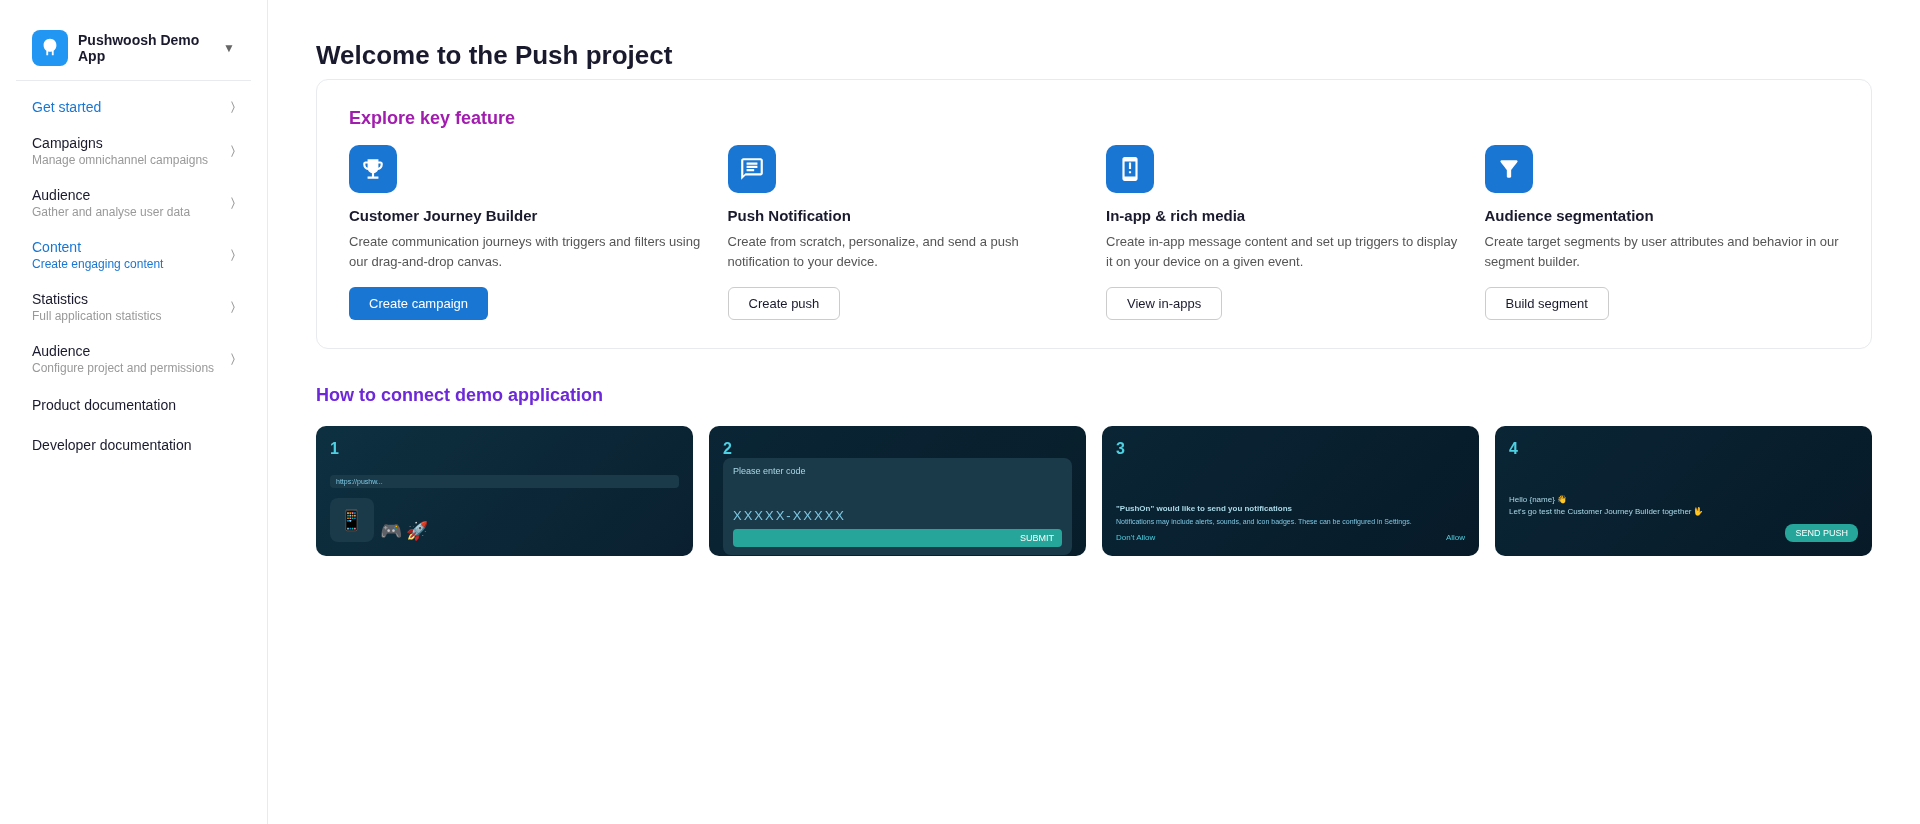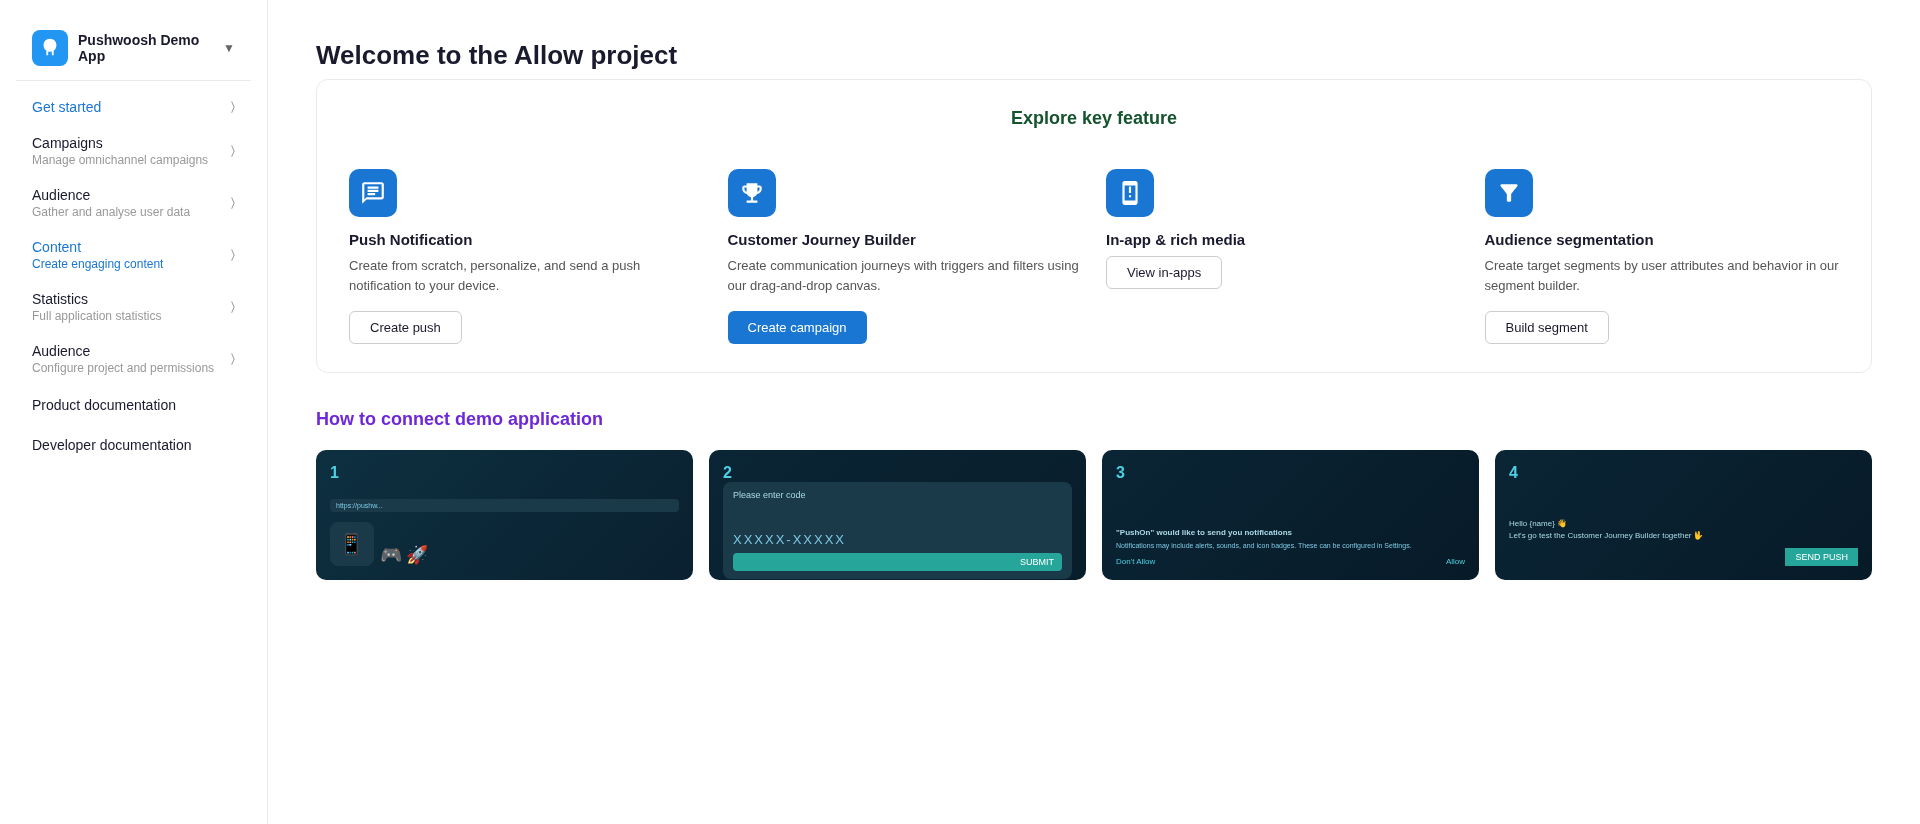--- a/index.html
+++ b/index.html
@@ -126,23 +126,22 @@
     .section-card {
       border: 1px solid #e8eaed;
       border-radius: 12px;
       padding: 28px 32px;
       margin-bottom: 36px;
     }
 
     .section-title {
       font-size: 18px;
       font-weight: 600;
-      color: #14532d;
-      margin-bottom: 40px;
-      text-align: center;
+      color: #a21caf;
+      margin-bottom: 16px;
     }
 
     .features-grid {
       display: grid;
       grid-template-columns: repeat(4, 1fr);
       gap: 24px;
     }
 
     .feature-card {
       display: flex;
@@ -290,21 +289,21 @@
     }
 
     .card-push-text {
       font-size: 8px;
       color: #aad8e6;
       line-height: 1.5;
     }
 
     .card-send-btn {
       background: #26a69a;
-      border-radius: 0;
+      border-radius: 8px;
       padding: 4px 10px;
       font-size: 9px;
       color: white;
       text-align: right;
       align-self: flex-end;
     }
 
     .card-url-bar {
       background: #1a3a4a;
       border-radius: 4px;
@@ -380,58 +379,59 @@
       <span class="nav-chevron">〉</span>
     </div>
 
     <div class="nav-plain">Product documentation</div>
 
     <div class="nav-plain">Developer documentation</div>
   </nav>
 </aside>
 
 <main id="main">
-  <h1 class="page-title">Welcome to the Allow project</h1>
+  <h1 class="page-title">Welcome to the Push project</h1>
 
   <div class="section-card">
     <h2 class="section-title">Explore key feature</h2>
 
     <div class="features-grid">
+
+      <div class="feature-card">
+        <div class="feature-icon">
+          <svg viewBox="0 0 24 24">
+            <path d="M19 5h-2V3H7v2H5c-1.1 0-2 .9-2 2v1c0 2.55 1.92 4.63 4.39 4.94.63 1.5 1.98 2.63 3.61 2.96V19H7v2h10v-2h-4v-3.1c1.63-.33 2.98-1.46 3.61-2.96C19.08 12.63 21 10.55 21 8V7c0-1.1-.9-2-2-2zM5 8V7h2v3.82C5.84 10.4 5 9.3 5 8zm14 0c0 1.3-.84 2.4-2 2.82V7h2v1z"></path>
+          </svg>
+        </div>
+        <div class="feature-title">Customer Journey Builder</div>
+        <div class="feature-desc">Create communication journeys with triggers and filters using our drag-and-drop canvas.</div>
+        <button class="btn-primary">Create campaign</button>
+      </div>
 
       <div class="feature-card">
         <div class="feature-icon">
           <svg viewBox="0 0 24 24">
             <path d="M20 2H4c-1.1 0-2 .9-2 2v18l4-4h14c1.1 0 2-.9 2-2V4c0-1.1-.9-2-2-2zm0 14H6l-2 2V4h16v12z"></path>
             <path d="M7 9h10v2H7zm0-3h10v2H7zm0 6h7v2H7z"></path>
           </svg>
         </div>
         <div class="feature-title">Push Notification</div>
         <div class="feature-desc">Create from scratch, personalize, and send a push notification to your device.</div>
         <button class="btn-secondary">Create push</button>
       </div>
 
       <div class="feature-card">
         <div class="feature-icon">
           <svg viewBox="0 0 24 24">
-            <path d="M19 5h-2V3H7v2H5c-1.1 0-2 .9-2 2v1c0 2.55 1.92 4.63 4.39 4.94.63 1.5 1.98 2.63 3.61 2.96V19H7v2h10v-2h-4v-3.1c1.63-.33 2.98-1.46 3.61-2.96C19.08 12.63 21 10.55 21 8V7c0-1.1-.9-2-2-2zM5 8V7h2v3.82C5.84 10.4 5 9.3 5 8zm14 0c0 1.3-.84 2.4-2 2.82V7h2v1z"></path>
-          </svg>
-        </div>
-        <div class="feature-title">Customer Journey Builder</div>
-        <div class="feature-desc">Create communication journeys with triggers and filters using our drag-and-drop canvas.</div>
-        <button class="btn-primary">Create campaign</button>
-      </div>
-
-      <div class="feature-card">
-        <div class="feature-icon">
-          <svg viewBox="0 0 24 24">
             <path d="M17 1.01L7 1c-1.1 0-2 .9-2 2v18c0 1.1.9 2 2 2h10c1.1 0 2-.9 2-2V3c0-1.1-.9-1.99-2-1.99zM17 19H7V5h10v14z"></path>
             <path d="M11 14h2v2h-2zm0-8h2v6h-2z"></path>
           </svg>
         </div>
         <div class="feature-title">In-app &amp; rich media</div>
+        <div class="feature-desc">Create in-app message content and set up triggers to display it on your device on a given event.</div>
         <button class="btn-secondary">View in-apps</button>
       </div>
 
       <div class="feature-card">
         <div class="feature-icon">
           <svg viewBox="0 0 24 24">
             <path d="M4.25 5.61C6.27 8.2 10 13 10 13v6c0 .55.45 1 1 1h2c.55 0 1-.45 1-1v-6s3.72-4.8 5.74-7.39A.998.998 0 0019 4H5a1 1 0 00-.75 1.61z"></path>
           </svg>
         </div>
         <div class="feature-title">Audience segmentation</div>

